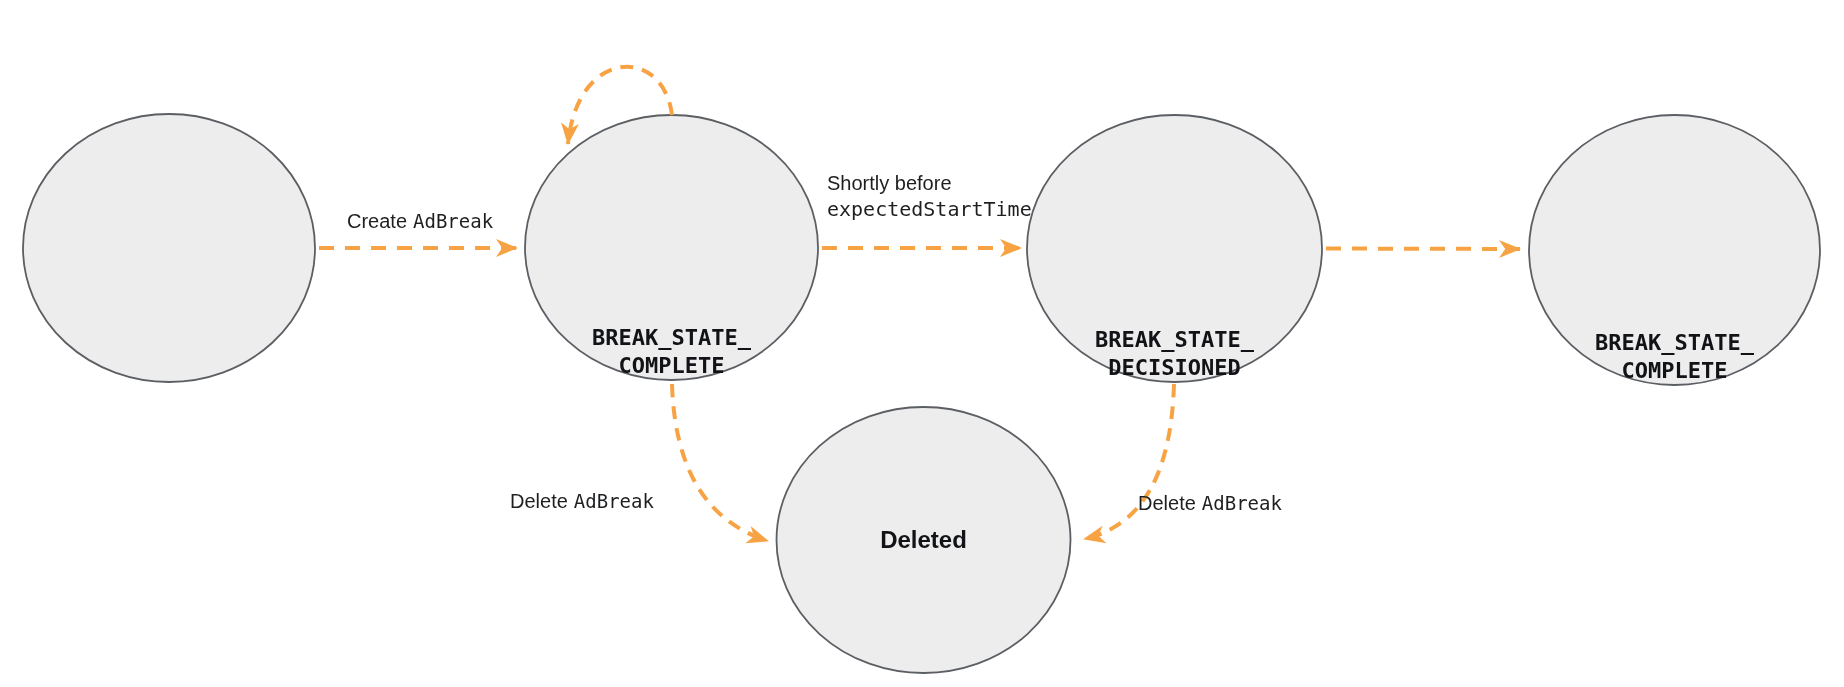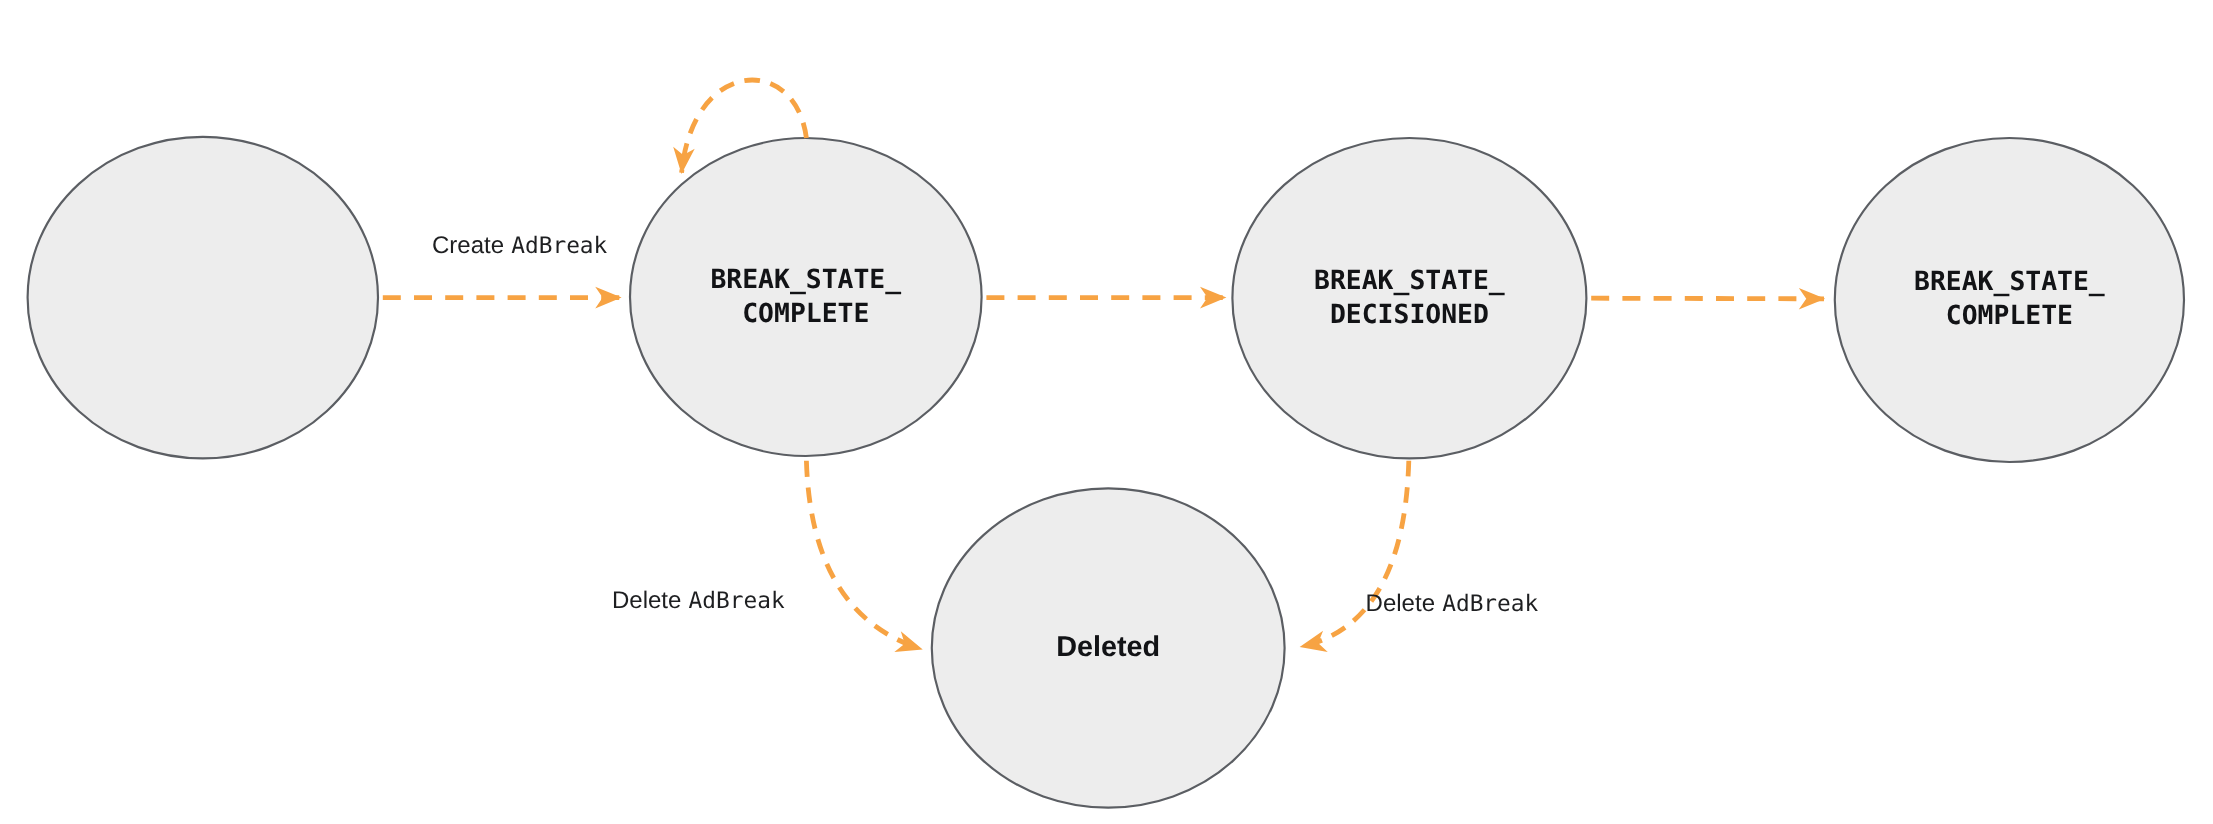--- a/index.html
+++ b/index.html
@@ -36,20 +36,21 @@
     text-align: center;
     font-weight: bold;
     font-size: 24px;
     color: #121316;
     pointer-events: none;
   }
   .node-label.code {
     font-family: "DejaVu Sans Mono", monospace;
     font-size: 22px;
     line-height: 28px;
+    justify-content: flex-end;
   }
   .edge-label {
     position: absolute;
     font-size: 20px;
     line-height: 26px;
     white-space: nowrap;
     color: #1e1f21;
   }
   .label-row { display: flex; gap: 6px; align-items: baseline; }
   .code-inline {
@@ -101,26 +102,30 @@
 
   <div class="node-label code" style="left:1529px; top:115px; width:291px; height:270px;">
     <span>BREAK_STATE_</span>
     <span>COMPLETE</span>
   </div>
 
   <div class="node-label" style="left:776px; top:407px; width:295px; height:266px;justify-content:center;">
     <span>Deleted</span>
   </div>
 
-  <div class="edge-label label-row" style="left:347px; top:192px;margin-left:13px;">
+  <div class="edge-label label-row" style="left:347px; top:208px;">
     <span>Create</span>
     <span class="code-inline">AdBreak</span>
   </div>
 
 
+  <div class="edge-label" style="left:827px; top:170px;">
+    <div>Shortly before</div>
+    <div class="code-line">expectedStartTime</div>
+  </div>
 
 
   <div class="edge-label label-row" style="left:510px; top:488px;">
     <span>Delete</span>
     <span class="code-inline">AdBreak</span>
   </div>
 
   <div class="edge-label label-row" style="left:1138px; top:490px;">
     <span>Delete</span>
     <span class="code-inline">AdBreak</span>

